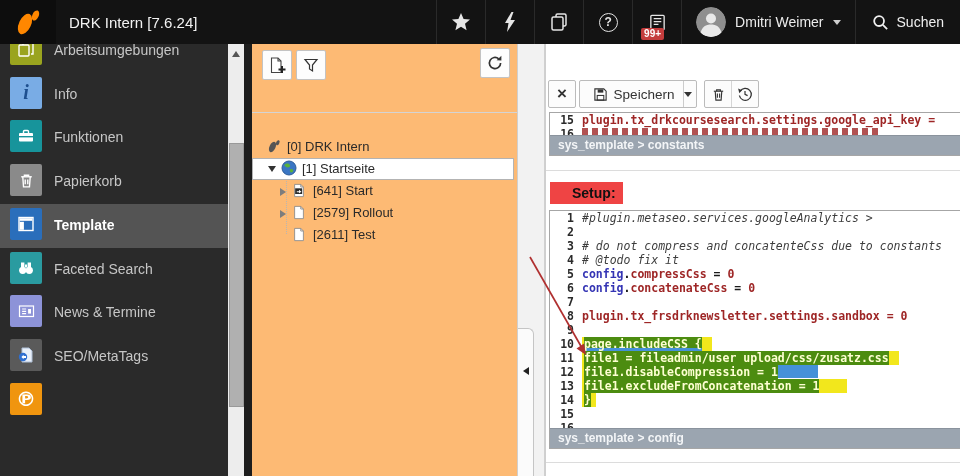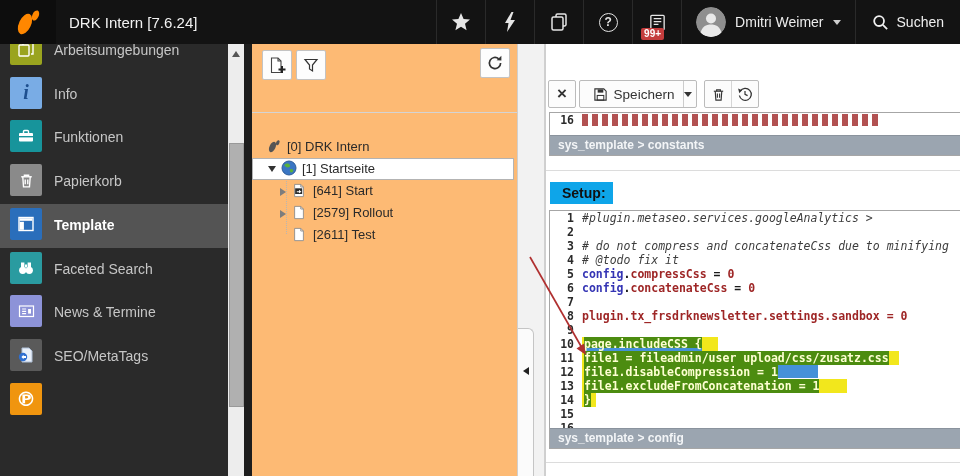--- a/index.html
+++ b/index.html
@@ -88,22 +88,22 @@
   .tok-plain{color:#1a1a1a;}
   .hl-y{background:#f2e71c;display:inline-block;height:14px;padding-left:2px;vertical-align:top;}
   .hl-g{background:#4c8c10;color:#feffd2;display:inline-block;height:14px;box-sizing:border-box;vertical-align:top;}
   .hl-g.blue-under{border-bottom:3px solid #4591d8;}
   .hl-b{display:inline-block;height:13px;background:#4591d8;vertical-align:top;}
   .streak{display:inline-block;height:12px;width:300px;margin-top:1px;opacity:.8;vertical-align:top;
           background:repeating-linear-gradient(90deg,#9e2626 0px,#9e2626 6px,transparent 6px,transparent 10px);}
   .ed-footer{height:19px;background:#9ba5b0;border-top:1px solid #8a939d;color:#f3f5f7;
              font:bold 12px/19px "Liberation Sans",sans-serif;padding-left:8px;}
 
-  #setup-heading{position:absolute;left:4px;top:138px;background:#0ea5e9;color:#111;
-                 font:bold 14px/20px "Liberation Sans",sans-serif;padding:1px 7px 1px 12px;}
+  #setup-heading{position:absolute;left:4px;top:138px;background:#ef4444;color:#111;
+                 font:bold 14px/20px "Liberation Sans",sans-serif;padding:1px 7px 1px 22px;}
 
   #annotation-arrow{position:absolute;left:0;top:0;width:960px;height:476px;pointer-events:none;z-index:60;}
 </style>
 </head>
 <body>
 
 <div id="page">
 
   <div id="topbar" class="abs">
     <div id="logo-box">
@@ -345,41 +345,42 @@
         <svg width="16" height="16" viewBox="0 0 16 16">
           <path d="M3.2 5.2 A6 6 0 1 1 2.4 9.5" fill="none" stroke="#333" stroke-width="1.3"></path>
           <polygon points="1.1,2.6 5,4.2 2.3,7.2" fill="#333"></polygon>
           <path d="M8 5 V8.3 L10.6 9.6" fill="none" stroke="#333" stroke-width="1.2"></path>
         </svg>
       </span>
     </div>
 
     <div class="editor" id="editor-constants" style="top:68px;">
       <div class="code" style="height:22px;">
+          <div class="cl"><span class="ln">15</span><span class="tok-red">plugin.tx_drkcoursesearch.settings.google_api_key =</span></div>
           <div class="cl"><span class="ln">16</span><span class="streak"></span></div>
         </div>
       <div class="ed-footer">sys_template &gt; constants</div>
     </div>
 
     <div class="divider" style="top:126px;"></div>
 
     <span id="setup-heading">Setup:</span>
 
     <div class="editor" id="editor-config" style="top:166px;">
       <div class="code" style="height:217px;">
           <div class="cl"><span class="ln">1</span><span class="tok-comment">#plugin.metaseo.services.googleAnalytics &gt;</span></div>
           <div class="cl"><span class="ln">2</span></div>
-          <div class="cl"><span class="ln">3</span><span class="tok-comment"># do not compress and concatenateCss due to minifying</span></div>
+          <div class="cl"><span class="ln">3</span><span class="tok-comment"># do not compress and concatenteCss due to constants</span></div>
           <div class="cl"><span class="ln">4</span><span class="tok-comment"># @todo fix it</span></div>
           <div class="cl"><span class="ln">5</span><span class="tok-blue">config</span><span class="tok-plain">.</span><span class="tok-red">compressCss</span><span class="tok-plain"> = </span><span class="tok-red">0</span></div>
           <div class="cl"><span class="ln">6</span><span class="tok-blue">config</span><span class="tok-plain">.</span><span class="tok-red">concatenateCss</span><span class="tok-plain"> = </span><span class="tok-red">0</span></div>
           <div class="cl"><span class="ln">7</span></div>
           <div class="cl"><span class="ln">8</span><span class="tok-red">plugin.tx_frsdrknewsletter.settings.sandbox = 0</span></div>
           <div class="cl"><span class="ln">9</span></div>
-          <div class="cl"><span class="ln">10</span><span class="hl-y" style="padding-right: 16px;"><span class="hl-g blue-under">page.includeCSS {</span></span></div>
+          <div class="cl"><span class="ln">10</span><span class="hl-y" style="padding-right: 10px;"><span class="hl-g blue-under">page.includeCSS {</span></span></div>
           <div class="cl"><span class="ln">11</span><span class="hl-y" style="padding-right: 10px;"><span class="hl-g">file1 = fileadmin/user upload/css/zusatz.css</span></span></div>
           <div class="cl"><span class="ln">12</span><span class="hl-y"><span class="hl-g">file1.disableCompression = 1</span></span><span class="hl-b" style="width: 40px;"></span></div>
           <div class="cl"><span class="ln">13</span><span class="hl-y" style="padding-right: 28px;"><span class="hl-g">file1.excludeFromConcatenation = 1</span></span></div>
           <div class="cl"><span class="ln">14</span><span class="hl-y" style="padding-right: 5px;"><span class="hl-g">}</span></span></div>
           <div class="cl"><span class="ln">15</span></div>
           <div class="cl"><span class="ln">16</span></div>
         </div>
       <div class="ed-footer">sys_template &gt; config</div>
     </div>
 

